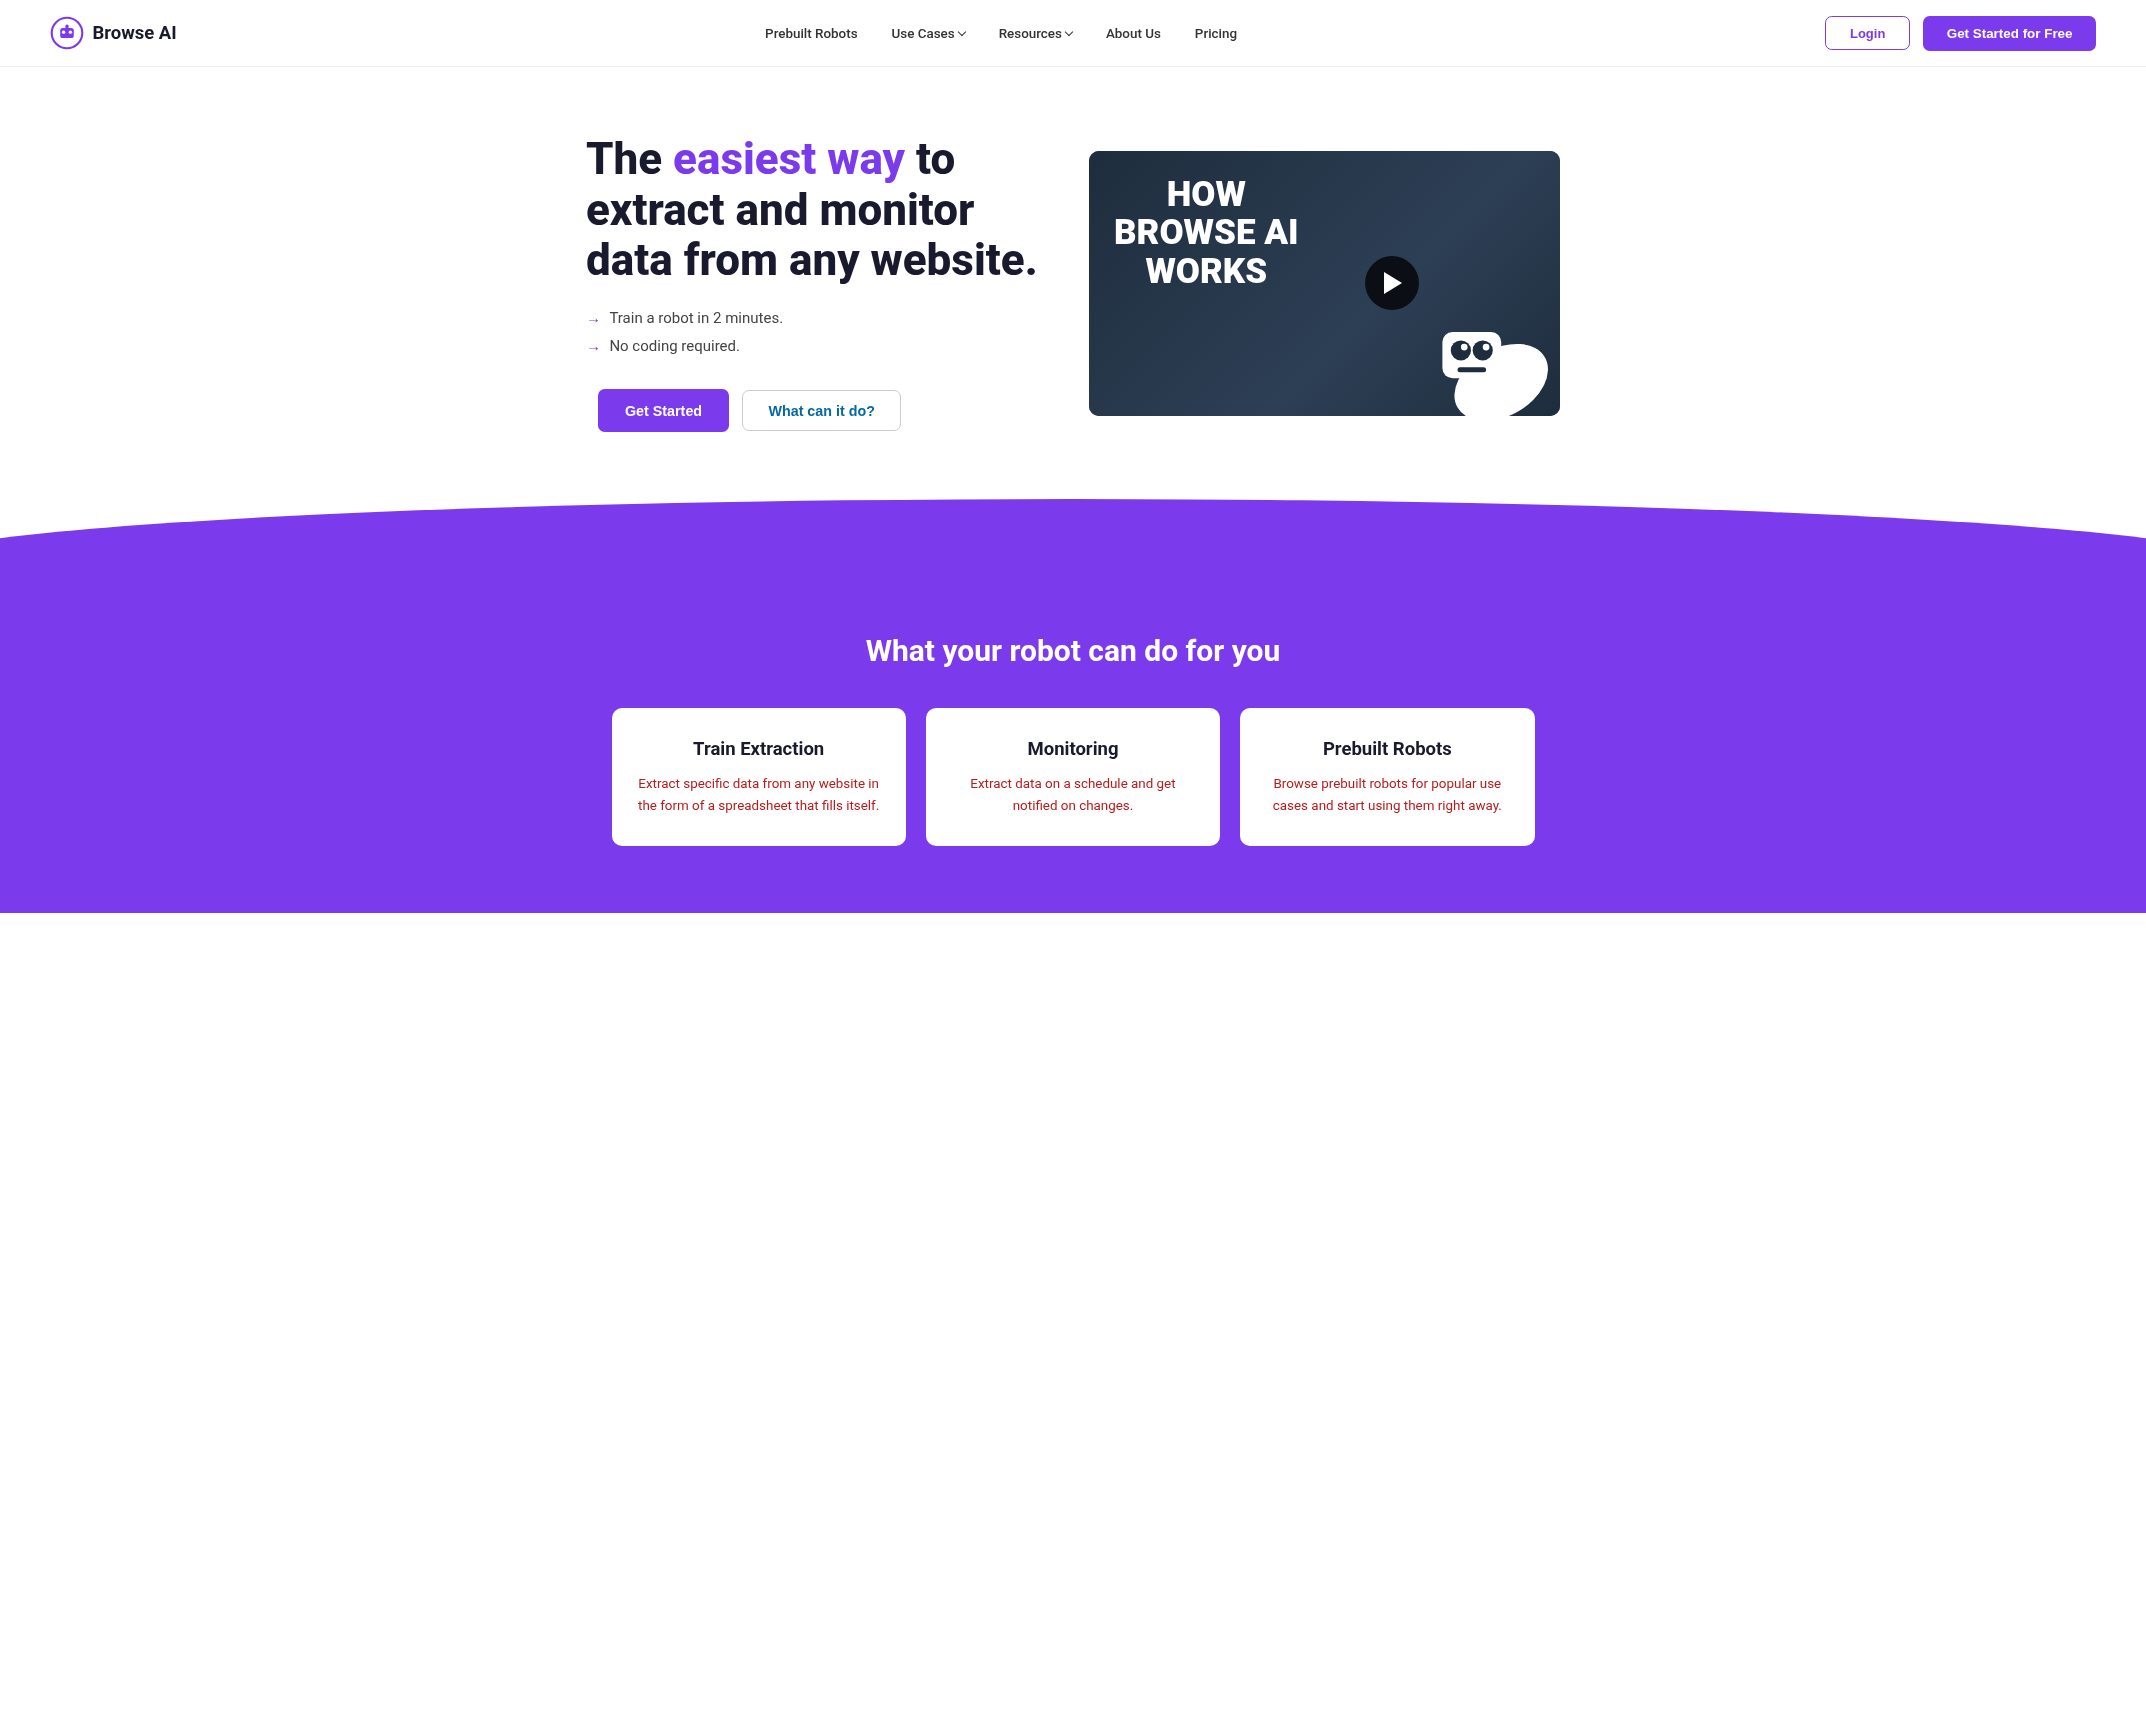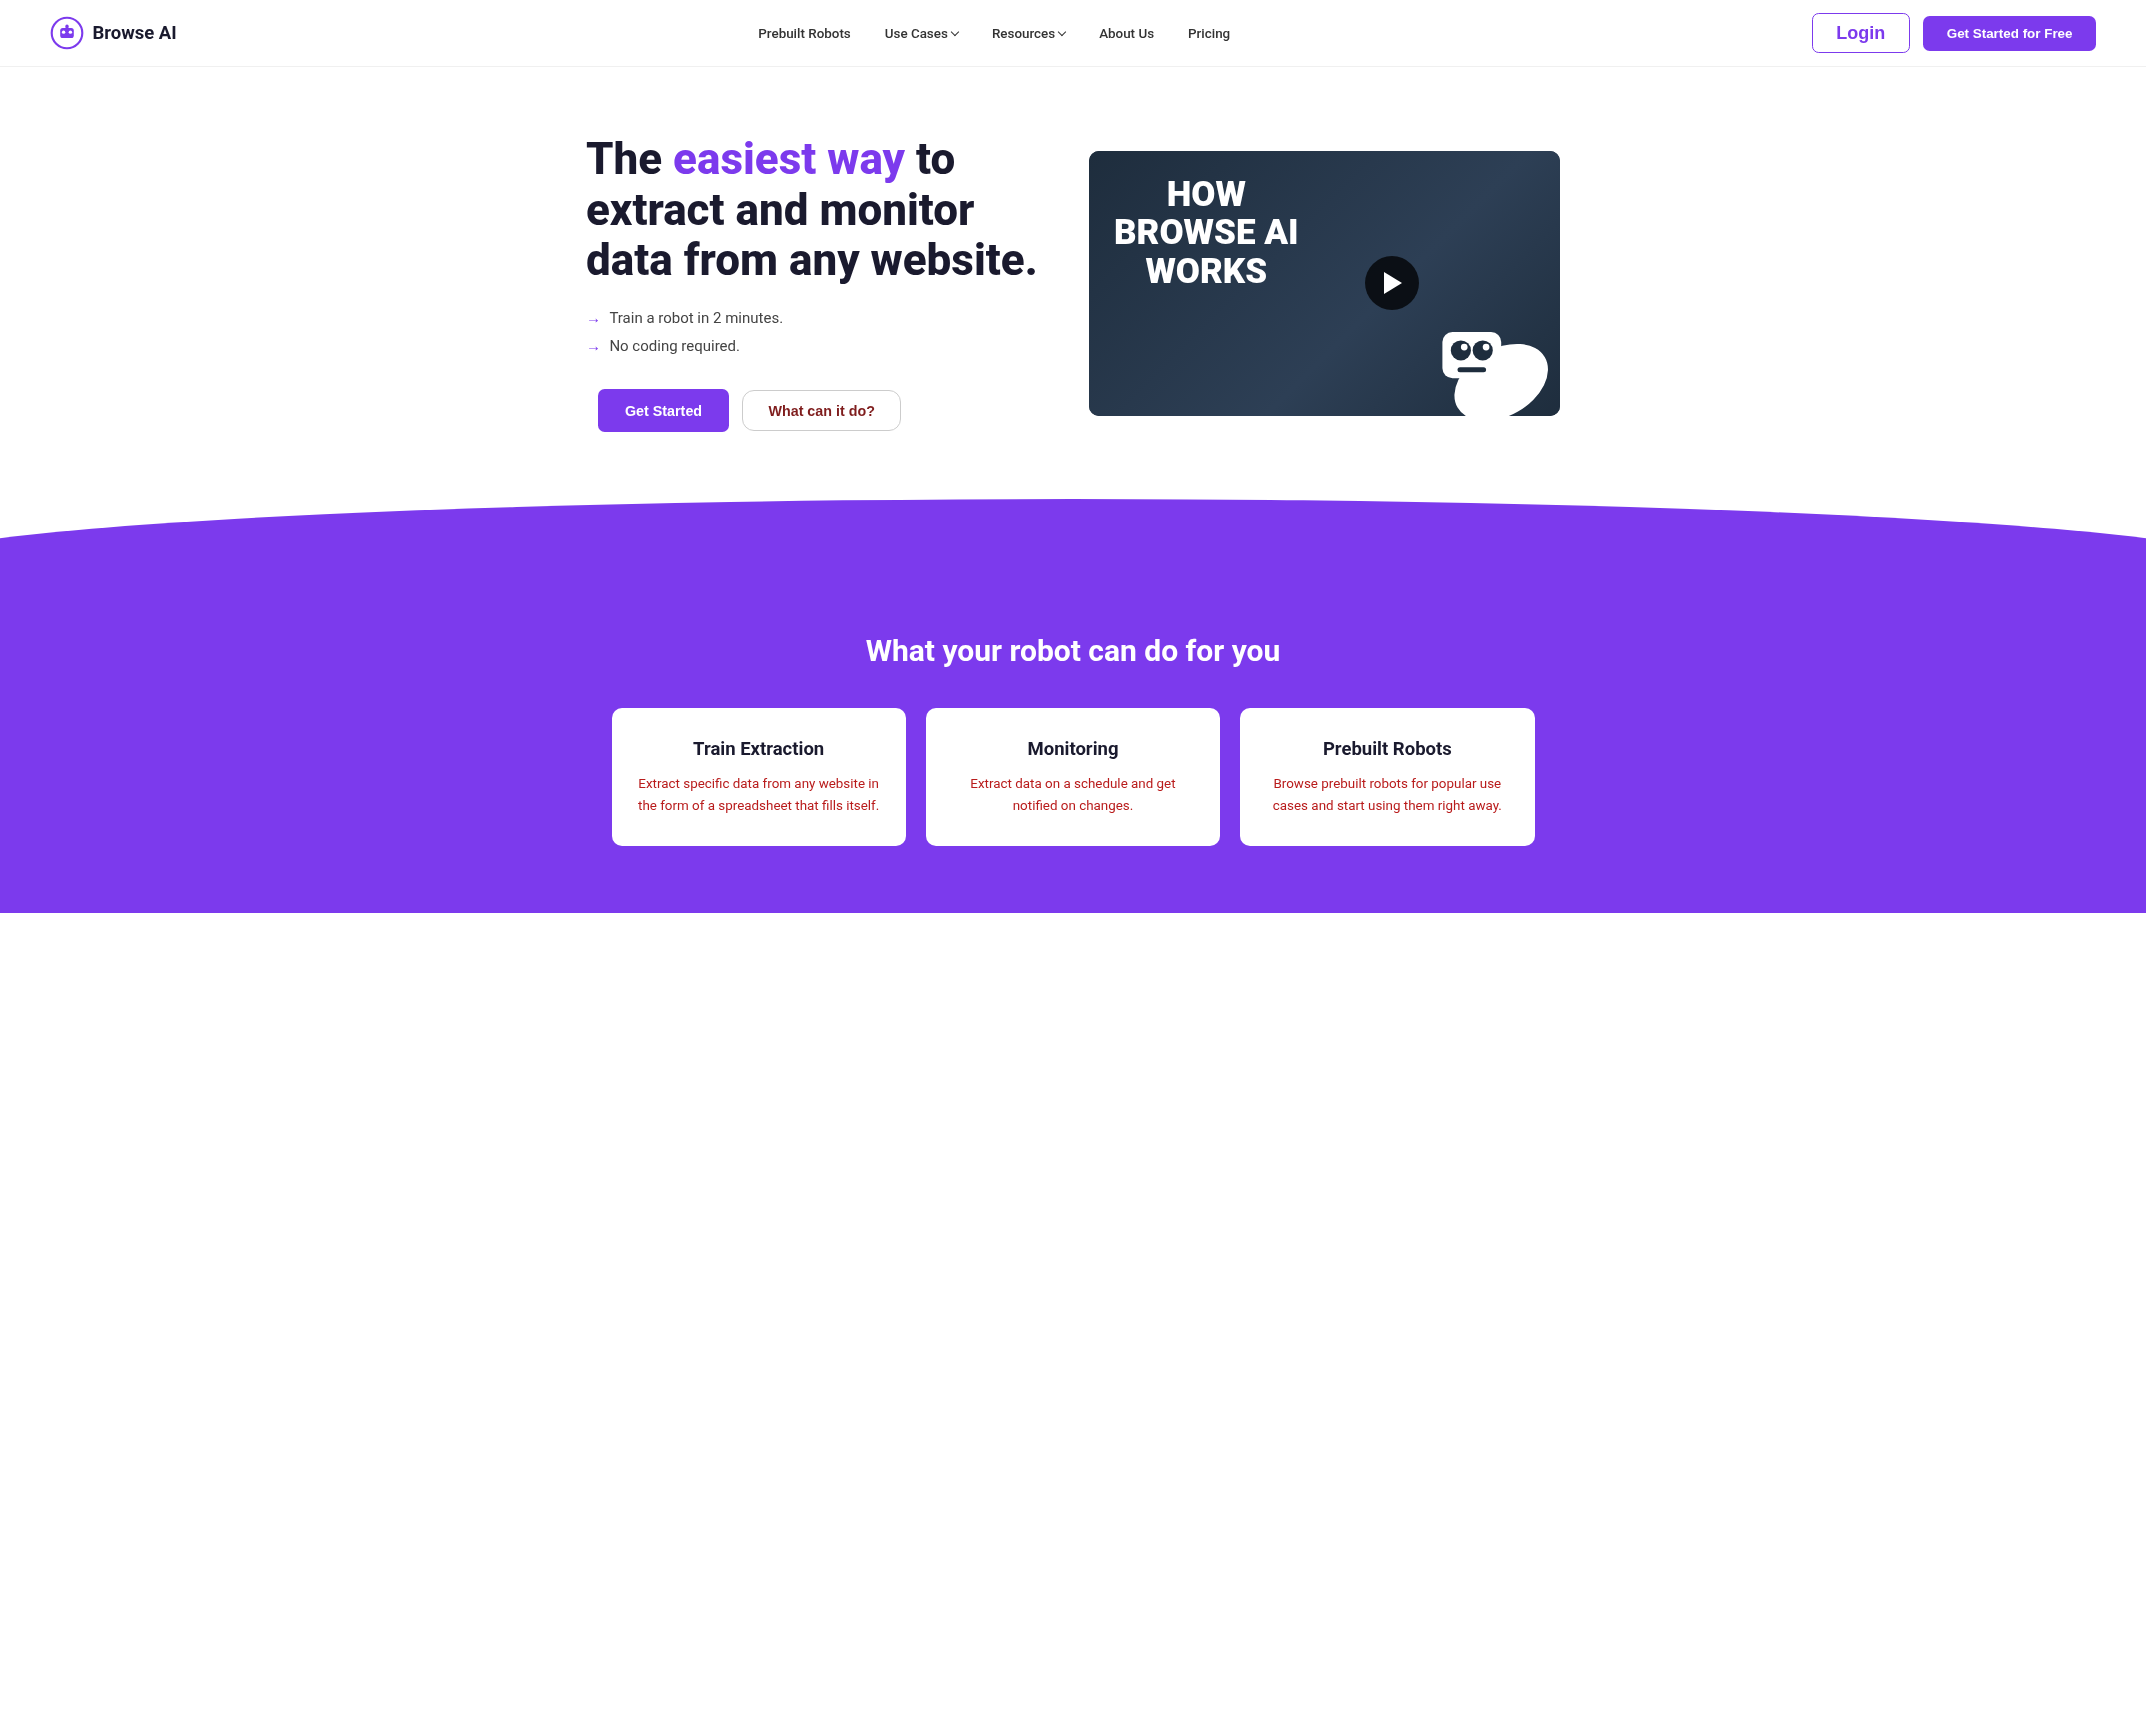--- a/index.html
+++ b/index.html
@@ -65,21 +65,21 @@
       align-items: center;
       gap: 13.4px;
     }
 
     .btn-login {
       padding: 8.4px 23.5px;
       border: 1.7px solid #7c3aed;
       border-radius: 6.7px;
       color: #7c3aed;
       background: transparent;
-      font-size: 18px;
+      font-size: 13px;
       font-weight: 600;
       cursor: pointer;
     }
 
     .btn-get-started-nav {
       padding: 10px 23.5px;
       border: none;
       border-radius: 6.7px;
       color: #fff;
       background: #7c3aed;
@@ -150,23 +150,23 @@
       border: none;
       border-radius: 6.7px;
       font-size: 14.3px;
       font-weight: 700;
       cursor: pointer;
     }
 
     .btn-what-can {
       padding: 11.7px 25px;
       background: transparent;
-      color: #7f1d1d;
+      color: #0369a1;
       border: 1.7px solid #ccc;
-      border-radius: 12px;
+      border-radius: 7px;
       font-size: 14.3px;
       font-weight: 600;
       cursor: pointer;
     }
 
     
     .hero-video {
       flex: 1;
       max-width: 487px;
       text-align: center;

